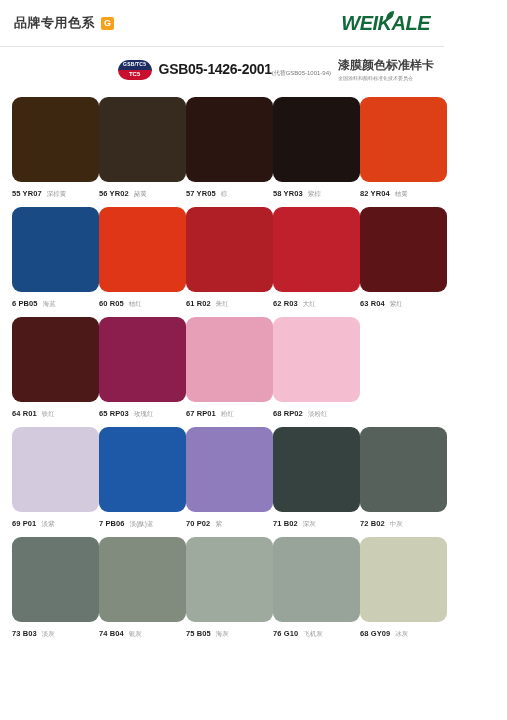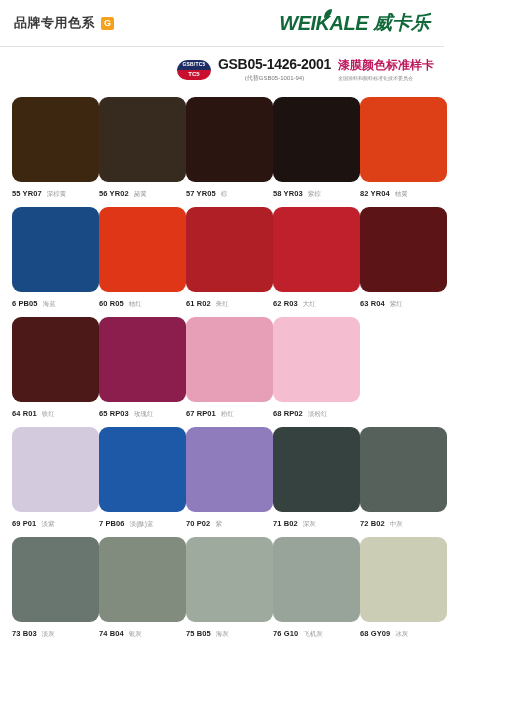--- a/index.html
+++ b/index.html
@@ -128,22 +128,22 @@
     position: absolute;
     left: 0; top: 11px;
     width: 34px;
     text-align: center;
     font-size: 6px;
     color: #ffffff;
     font-weight: bold;
   }
   .std-text-block {
     display: flex;
-    flex-direction: column;
-    align-items: center;
+    flex-direction: row;
+    align-items: flex-end;
   }
   .std-code {
     font-size: 14px;
     font-weight: bold;
     color: #1a1a1a;
     letter-spacing: -0.3px;
     line-height: 1.1;
   }
   .std-code-sub {
     font-size: 6px;
@@ -151,21 +151,21 @@
     margin-top: 1px;
   }
   .std-title-block {
     display: flex;
     flex-direction: column;
     align-items: flex-start;
   }
   .std-title {
     font-size: 12px;
     font-weight: bold;
-    color: #be185d;
+    color: #404040;
     line-height: 1.1;
   }
   .std-org {
     font-size: 5px;
     color: #8a8a8a;
     margin-top: 2px;
   }
 
   
   .grid {
@@ -214,21 +214,20 @@
     <div class="brand-series">
       <span class="brand-series-title">品牌专用色系</span>
       <span class="badge-g">G</span>
     </div>
 
     <div class="logo">
       <span class="logo-latin">WEIKALE</span>
       <svg class="logo-leaf" viewBox="0 0 10 10">
         <path d="M1 9 C1 3, 5 0, 9 0 C9 5, 6 9, 1 9 Z" fill="#11693a"></path>
       </svg>
-      <span class="logo-cn">威卡乐</span>
     </div>
   </div>
   <div class="header-rule"></div>
 
   <div class="standard-bar">
     <div class="gsb-seal">
       <div class="half-top"></div>
       <div class="half-bot"></div>
       <div class="seal-top-txt">GSB/TC5</div>
       <div class="seal-bot-txt">TC5</div>

